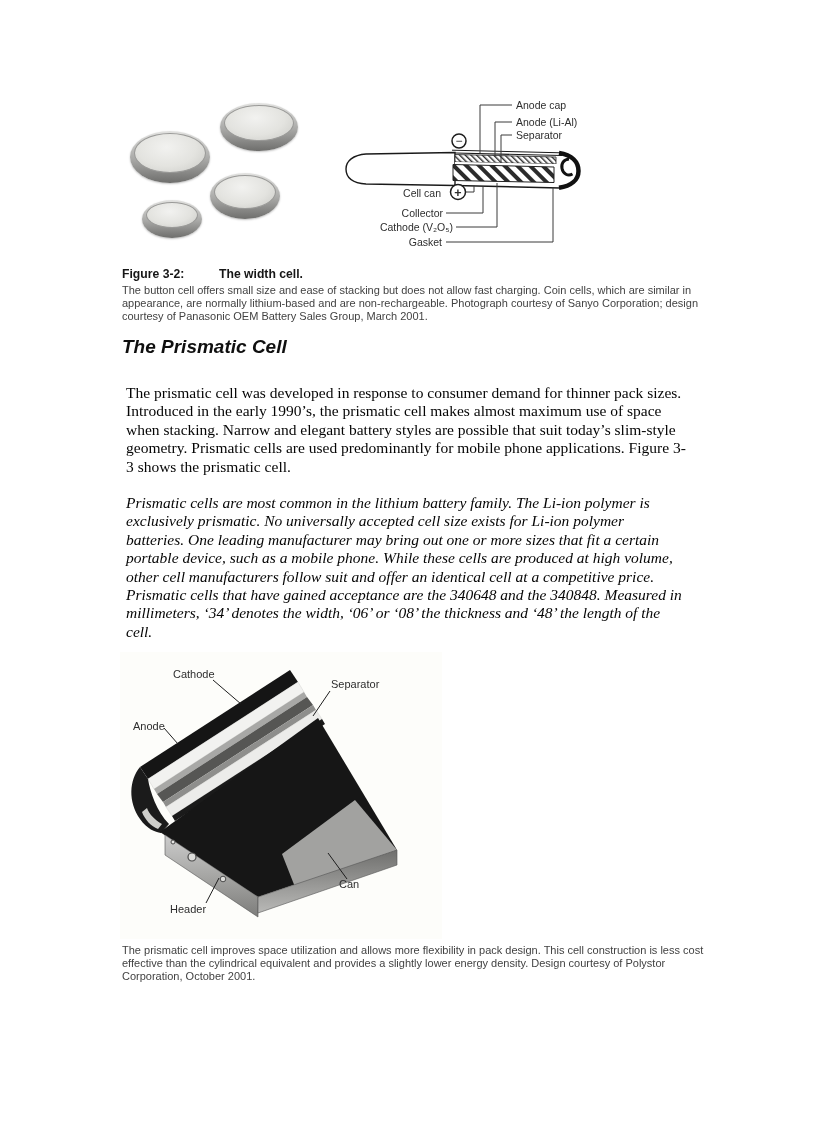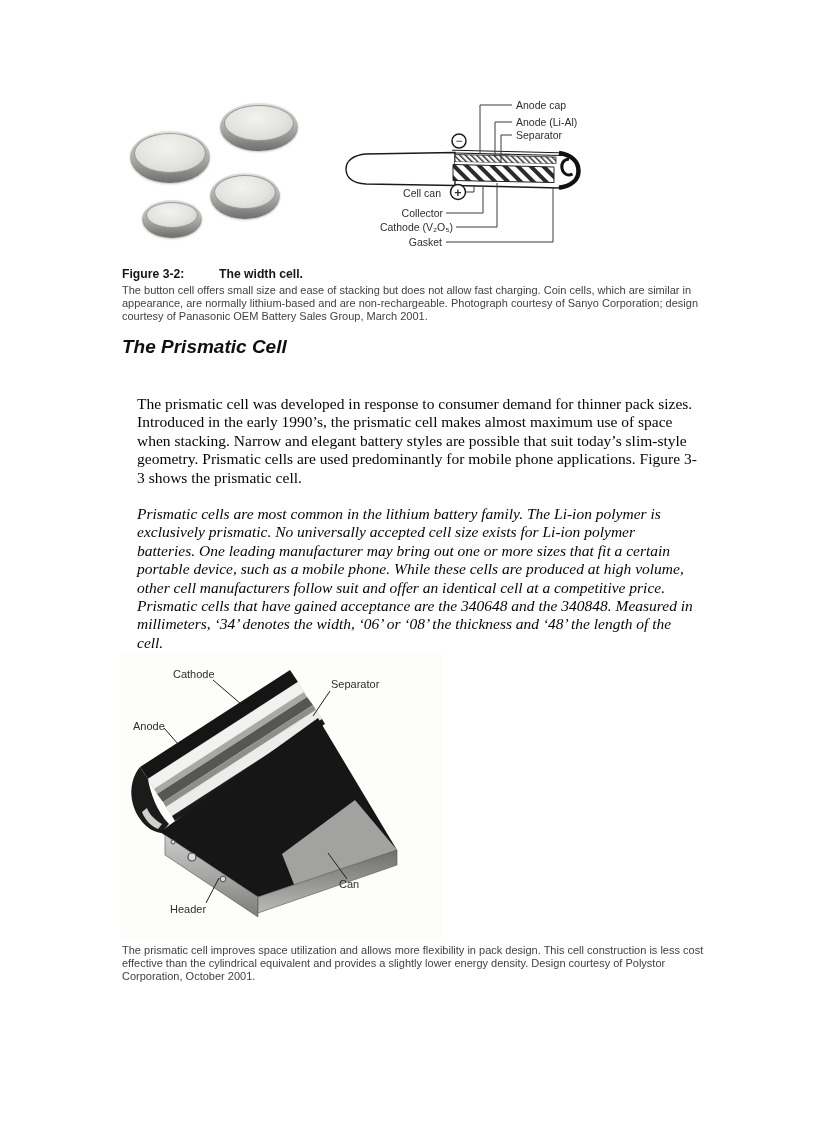--- a/index.html
+++ b/index.html
@@ -30,21 +30,21 @@
   .caption{position:absolute; left:122px; width:585px; font-family:"Liberation Sans", sans-serif;}
   .caption-title{font-size:12.2px; font-weight:bold; color:#161616; white-space:nowrap;}
   .caption-title .fig-label{display:inline-block; width:97px;}
   .caption-body{margin-top:3px; font-size:11px; line-height:13.2px; color:#424242;}
 
   .section-heading{
     position:absolute; left:122px; top:336px; margin:0;
     font-family:"Liberation Sans", sans-serif; font-size:19px; font-style:italic;
     font-weight:bold; color:#0f0f0f;text-align:center;
   }
-  .body-para{position:absolute; left:122px; width:560px; margin:15px;
+  .body-para{position:absolute; left:122px; width:560px; margin:4px;
     font-size:15.5px; line-height:18.4px; color:#050505; text-align:left;}
   .p1{top:380px;}
   .p2{top:490px;font-style:italic;}
 </style>
 </head>
 <body>
 
 <div class="page">
 
   <div class="coin-photo">

